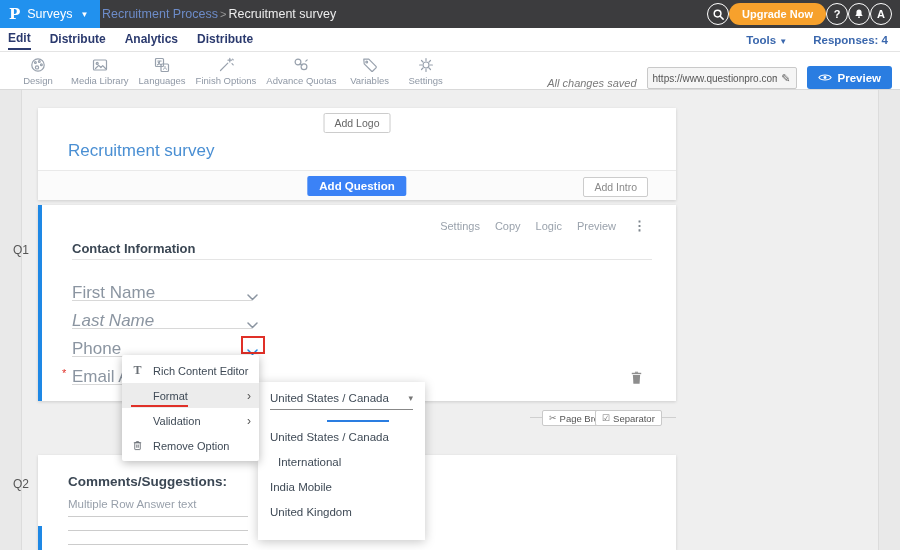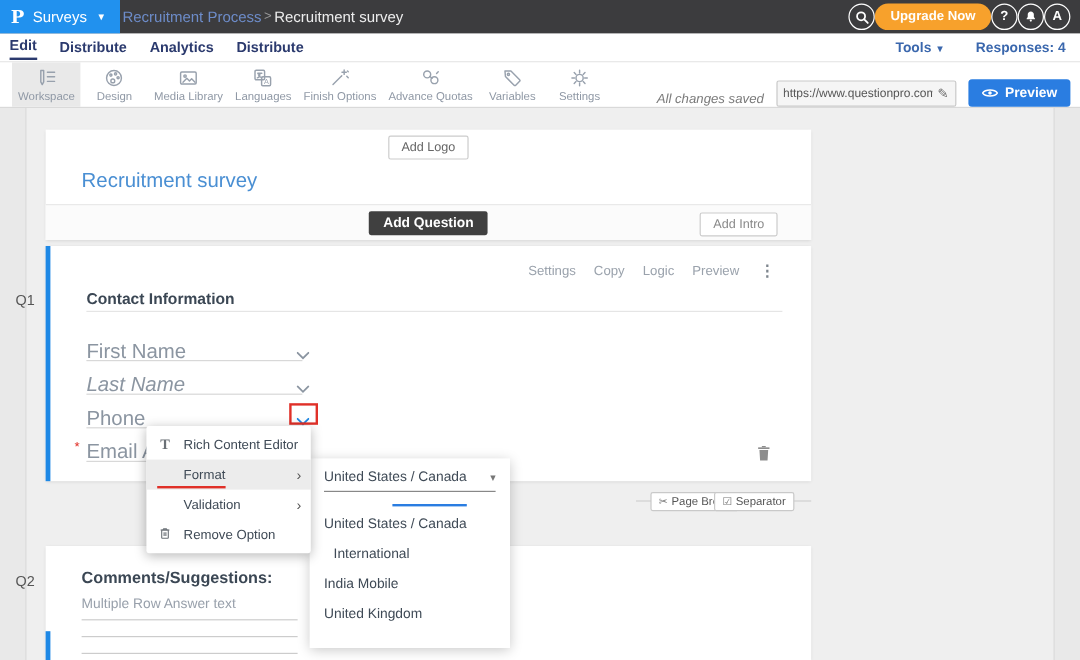--- a/index.html
+++ b/index.html
@@ -48,21 +48,21 @@
   .gutter-right { position:absolute; left:878px; top:90px; width:22px; height:460px; background:#e9e9e9; border-left:1px solid #dcdcdc; }
   .q-num { position:absolute; left:8px; width:26px; text-align:center; color:#555; font-size:12px; }
 
   .card { position:absolute; background:#fff; box-shadow:0 1px 3px rgba(0,0,0,.14); }
 
   
   .header-card { left:38px; top:108px; width:638px; height:92px; }
   .add-logo-btn { position:absolute; left:50%; transform:translateX(-50%); top:5px; padding:3px 10px; background:#fff; border:1px solid #ccc; border-radius:2px; font-size:10.5px; color:#666; cursor:pointer; }
   .survey-title { position:absolute; left:30px; top:33px; font-size:17px; color:#4a8fd3; }
   .header-footer { position:absolute; left:0; top:62px; width:100%; height:30px; background:#fbfbfb; border-top:1px solid #e9e9e9; }
-  .add-question-btn { position:absolute; left:50%; transform:translateX(-50%); top:5px; padding:4px 12px; background:#404040; color:#fff; font-size:11.5px; font-weight:bold; border-radius:2px; cursor:pointer; }
+  .add-question-btn { position:absolute; left:50%; transform:translateX(-50%); top:5px; padding:4px 12px; background:#3b82f6; color:#fff; font-size:11.5px; font-weight:bold; border-radius:2px; cursor:pointer; }
   .add-intro-btn { position:absolute; right:28px; top:6px; padding:3px 10px; background:#fff; border:1px solid #ccc; border-radius:2px; color:#8a8a8a; font-size:10.5px; cursor:pointer; }
 
   
   .q1-card { left:38px; top:205px; width:638px; height:196px; border-left:4px solid #1e88e5; }
   .q-actions { position:absolute; top:13px; right:30px; display:flex; align-items:center; gap:15px; }
   .q-action { font-size:11px; color:#9aa2ac; cursor:pointer; }
   .kebab-icon { color:#7d858d; font-size:13px; font-weight:bold; margin-left:2px; cursor:pointer; }
   .q-title { position:absolute; left:30px; top:36px; font-size:13px; font-weight:bold; color:#3b4754; }
   .q-divider { position:absolute; left:30px; top:54px; width:580px; border-top:1px solid #e5e5e5; }
   .f-label { position:absolute; left:30px; font-size:17px; color:#8b95a1; }
@@ -149,29 +149,20 @@
     <span class="tab">Distribute</span>
     <span class="tab">Analytics</span>
     <span class="tab">Distribute</span>
     <div class="nav-right">
       <span class="tools-link"><span>Tools</span> <span class="caret-b">▼</span></span>
       <span class="responses-link">Responses: 4</span>
     </div>
   </div>
 
   <div class="toolbar">
-    <div class="tb-item active">
-      <span class="tb-icon">
-          <svg width="18" height="18" viewBox="0 0 18 18">
-            <path d="M4 2.8 v9.4 l1.2 2.3 1.2-2.3 v-9.4 z"></path>
-            <path d="M9.5 4.2 h6 M9.5 8 h6 M9.5 11.8 h6"></path>
-          </svg>
-        </span>
-      <span class="tb-label">Workspace</span>
-    </div>
     <div class="tb-item">
       <span class="tb-icon">
           <svg width="18" height="18" viewBox="0 0 18 18">
             <circle cx="9" cy="9" r="6.2"></circle>
             <circle cx="6.4" cy="6.6" r=".9"></circle>
             <circle cx="10.3" cy="5.6" r=".9"></circle>
             <circle cx="12.4" cy="8.8" r=".9"></circle>
             <circle cx="8" cy="11.4" r="1.6"></circle>
           </svg>
         </span>

